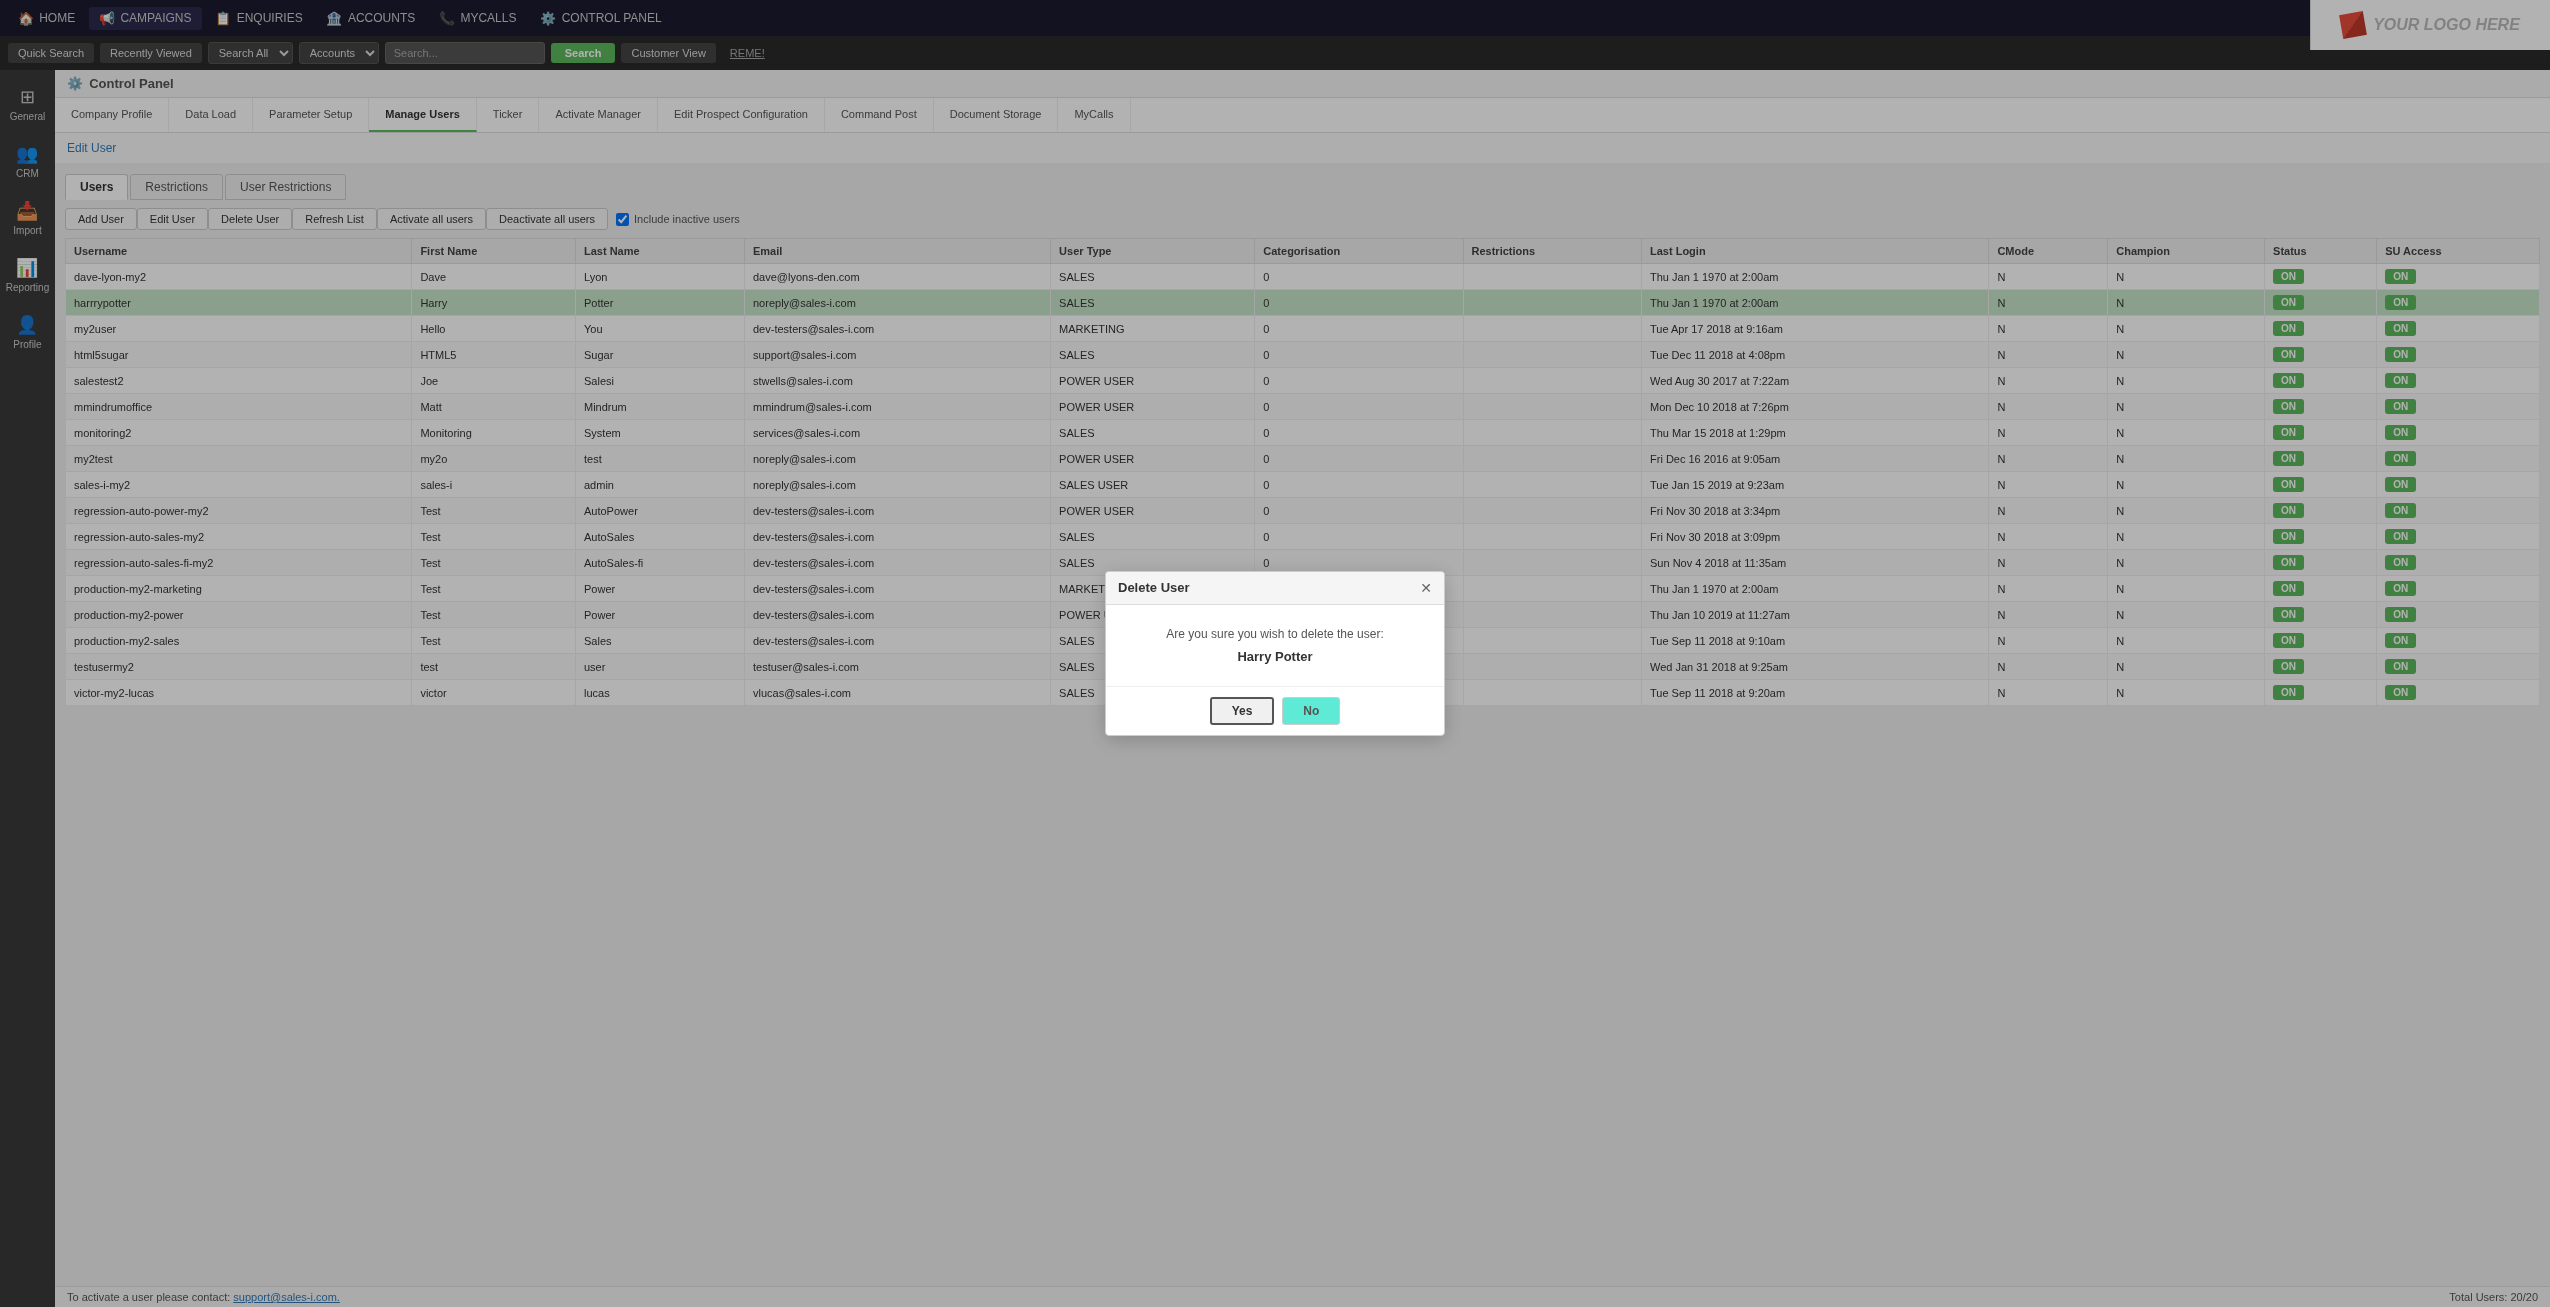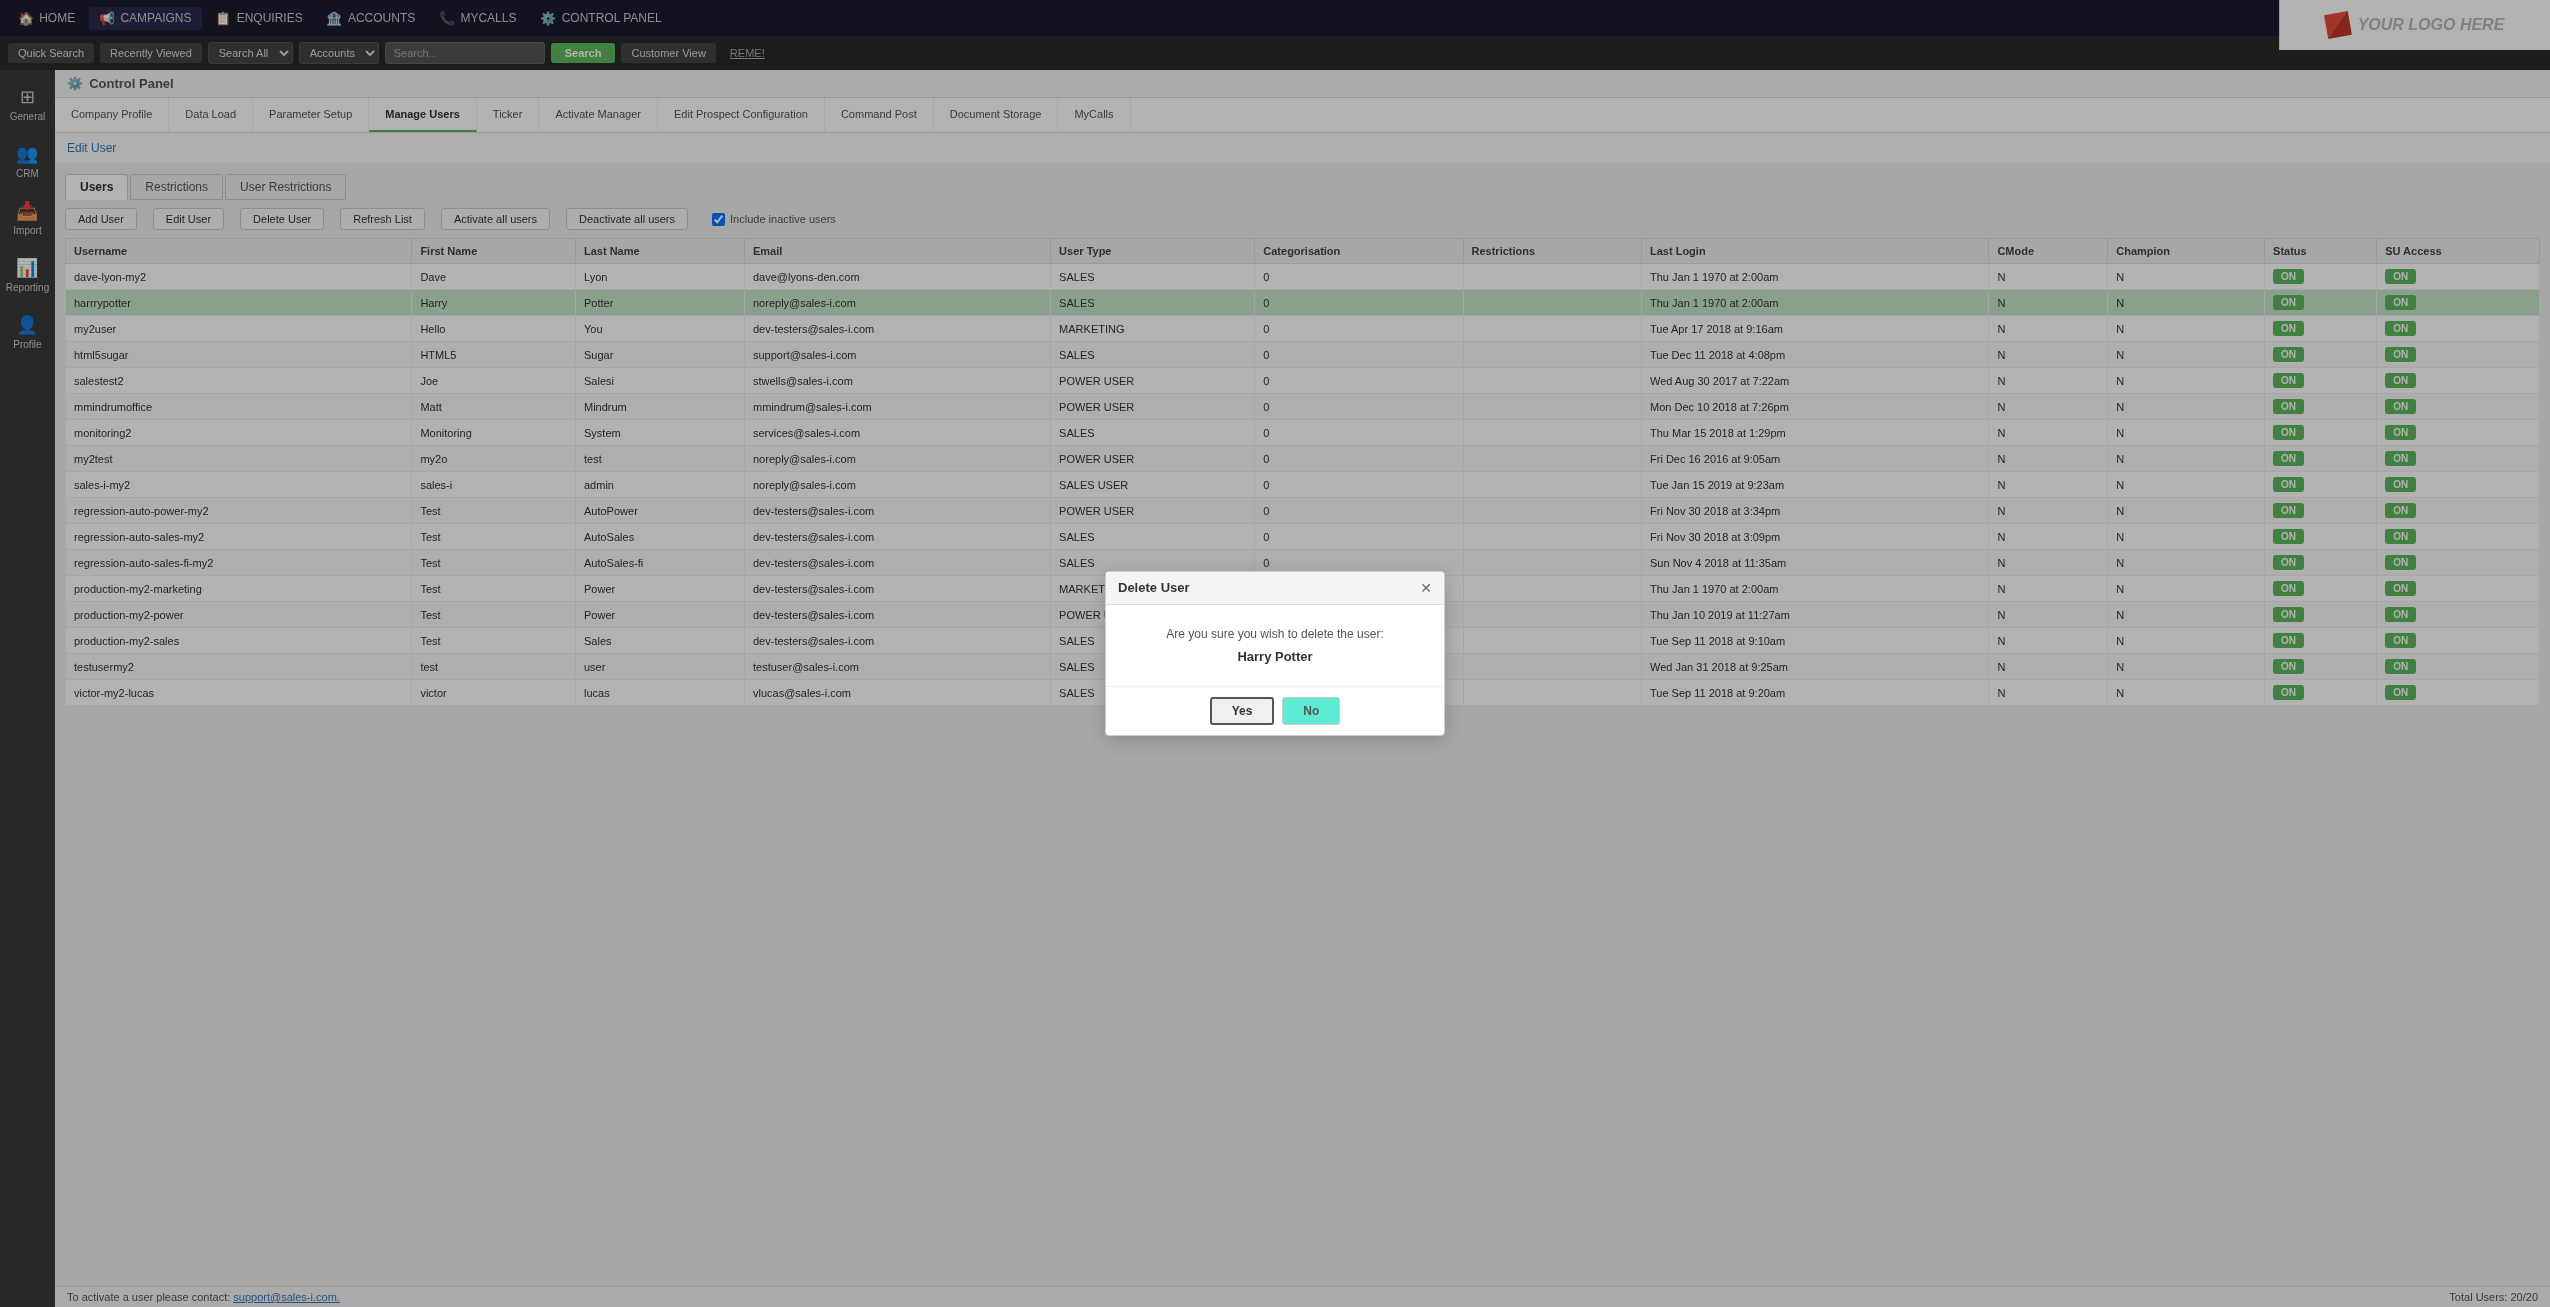--- a/index.html
+++ b/index.html
@@ -50,21 +50,21 @@
       border-radius: 50%;
       cursor: pointer;
       font-size: 14px;
     }
 
     
     .logo-area {
       position: absolute;
       top: 0;
       right: 0;
-      width: 271px;
+      width: 240px;
       height: 50px;
       background: white;
       display: flex;
       align-items: center;
       justify-content: center;
       border-left: 1px solid #ddd;
     }
     .logo-placeholder {
       color: #999;
       font-size: 14px;
@@ -245,21 +245,21 @@
     .sub-tab.active {
       background: white;
       border-bottom: 1px solid white;
       color: #333;
       font-weight: bold;
     }
 
     
     .action-bar {
       display: flex;
-      gap: 16px;
+      gap: 0;
       margin-bottom: 8px;
       align-items: center;
     }
     .action-btn {
       padding: 4px 12px;
       font-size: 11px;
       cursor: pointer;
       border: 1px solid #ccc;
       background: #f8f8f8;
       border-radius: 3px;

